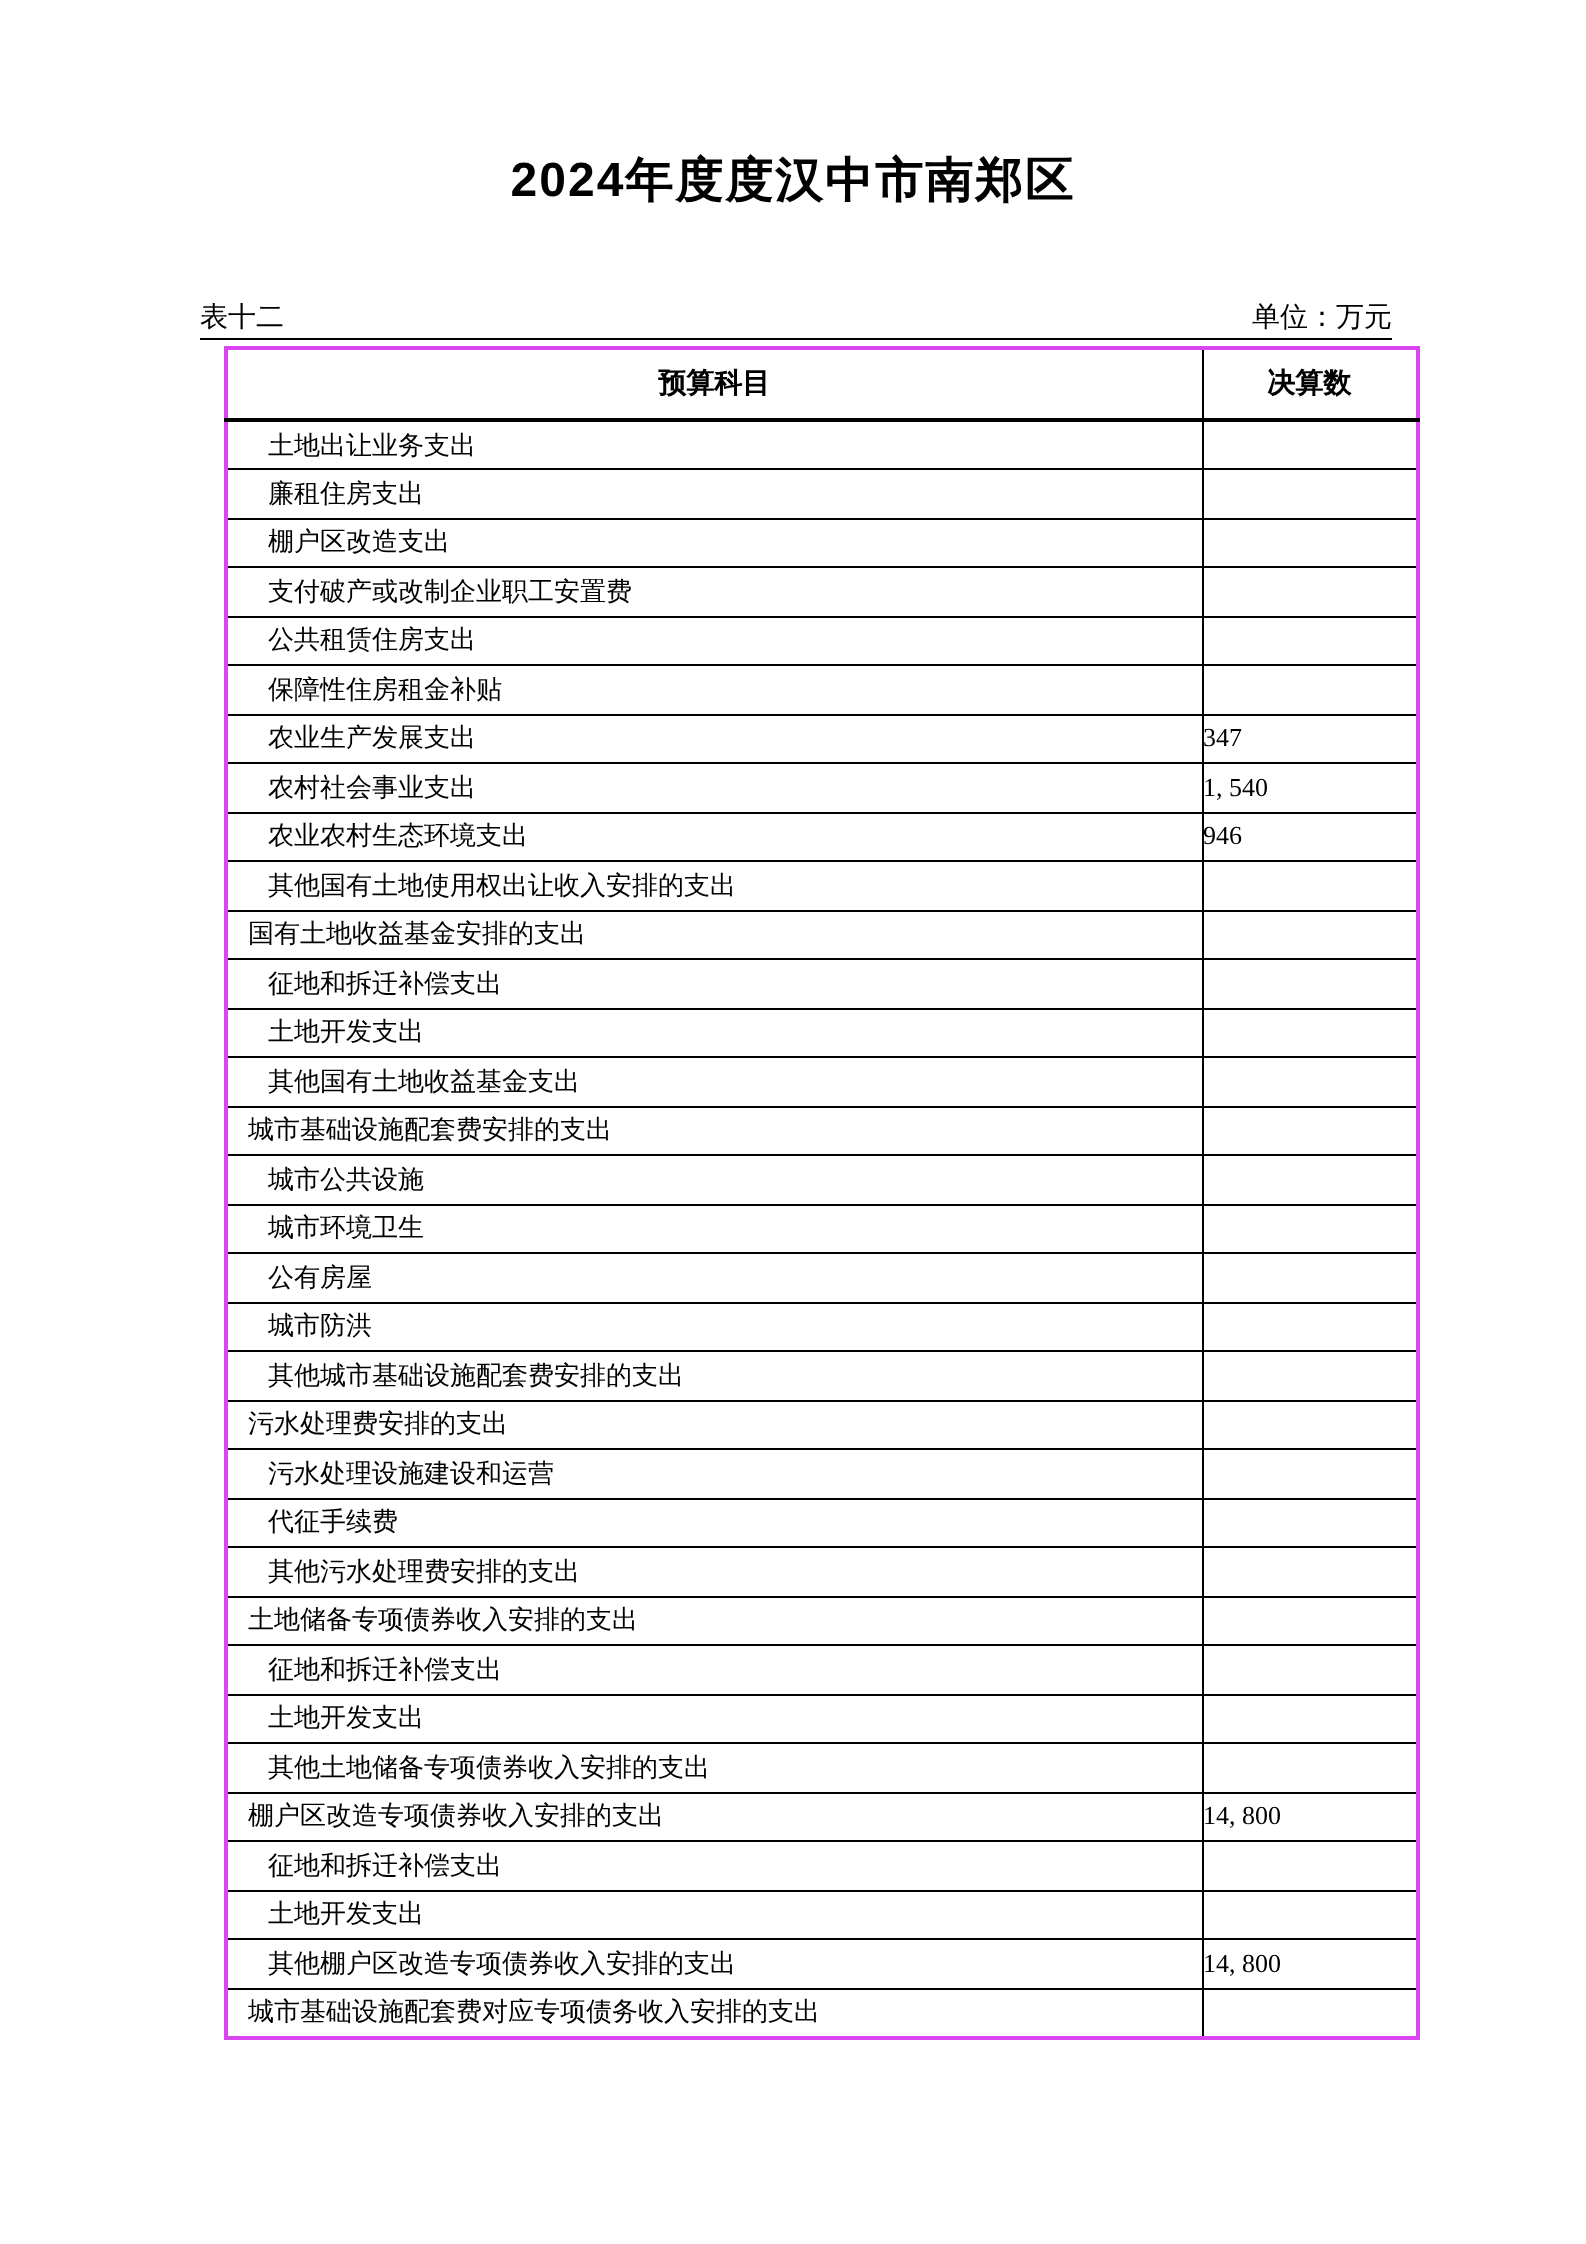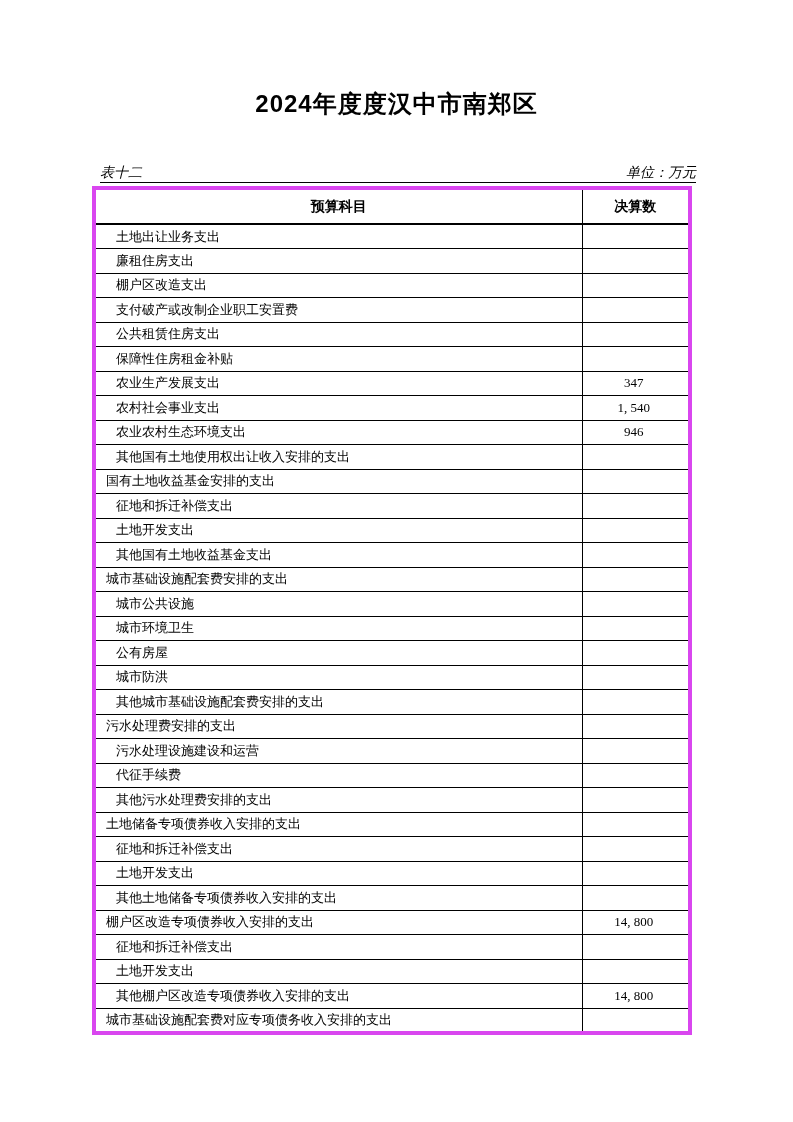--- a/index.html
+++ b/index.html
@@ -4,52 +4,51 @@
 <style>
   * { margin: 0; padding: 0; box-sizing: border-box; }
   html, body { background: #ffffff; }
   body {
     width: 793px; height: 1122px;
     font-family: "Liberation Serif", "DejaVu Serif", serif;
     color: #000;
     position: relative;
     overflow: hidden;
   }
-  .page { position: absolute; inset: 0; background: #fff; margin-top: 13px; }
+  .page { position: absolute; inset: 0; background: #fff; }
 
   .title-block {
     margin-top: 74px;
     text-align: center;
     font-family: "Liberation Sans", "DejaVu Sans", sans-serif;
     font-weight: 900;
     font-size: 24px;
     line-height: 34px;
     letter-spacing: 1px;
   }
 
   .meta-row {
     position: absolute;
     left: 100px; top: 150px;
     width: 596px; height: 20px;
     display: flex;
     justify-content: space-between;
     align-items: flex-end;
     border-bottom: 1px solid #000;
-    font-style: italic;
     font-size: 14px;
     line-height: 18px;
   }
 
   table.budget {
     position: absolute;
-    left: 92px; top: 173px;
+    left: 112px; top: 173px;
     width: 596px;
     border-collapse: collapse;
     table-layout: fixed;
-    border: 4px solid #d946ef;
+    border: 2px solid #d946ef;
   }
   table.budget col.c-subject { width: 488px; }
   table.budget col.c-amount  { width: 108px; }
 
   table.budget th {
     border: 1px solid #000;
     border-bottom: 2px solid #000;
     height: 36px;
     font-size: 14px;
     font-weight: bold;
@@ -59,21 +58,21 @@
   table.budget td {
     border: 1px solid #000;
     height: 24.5px;
     font-size: 13px;
     vertical-align: middle;
     white-space: nowrap;
     overflow: hidden;
   }
   td.subject.indent-0 { padding-left: 10px; }
   td.subject.indent-1 { padding-left: 20px; }
-  td.amount { text-align: center; padding-right: 3px; }
+  td.amount { text-align: left; padding-right: 3px; }
 </style>
 </head>
 <body>
 
 <div class="page">
 
   <div class="title-block">
     <div>2024年度度汉中市南郑区</div>
   </div>
 

